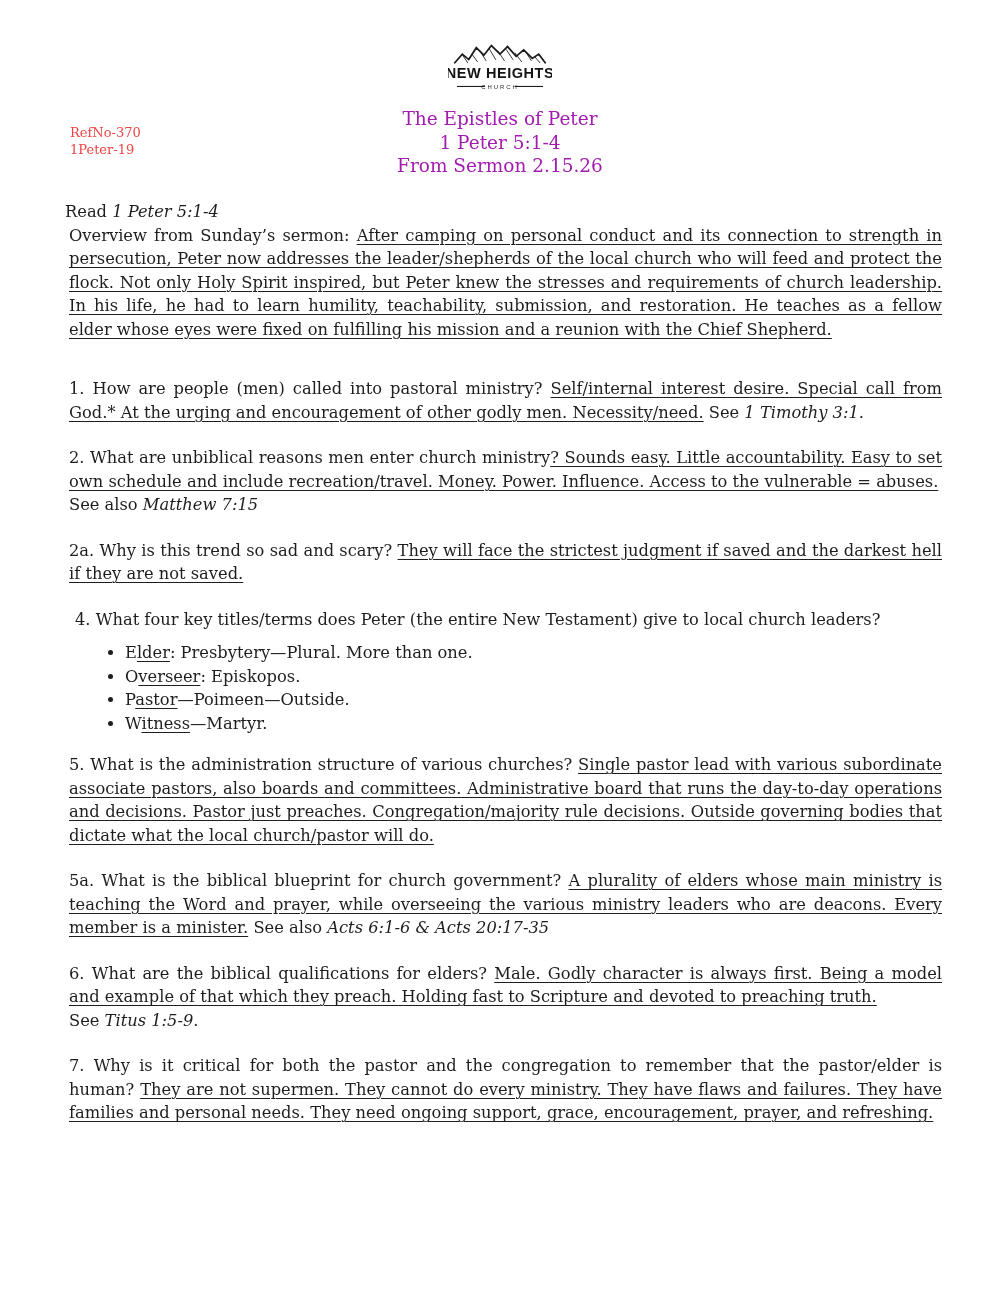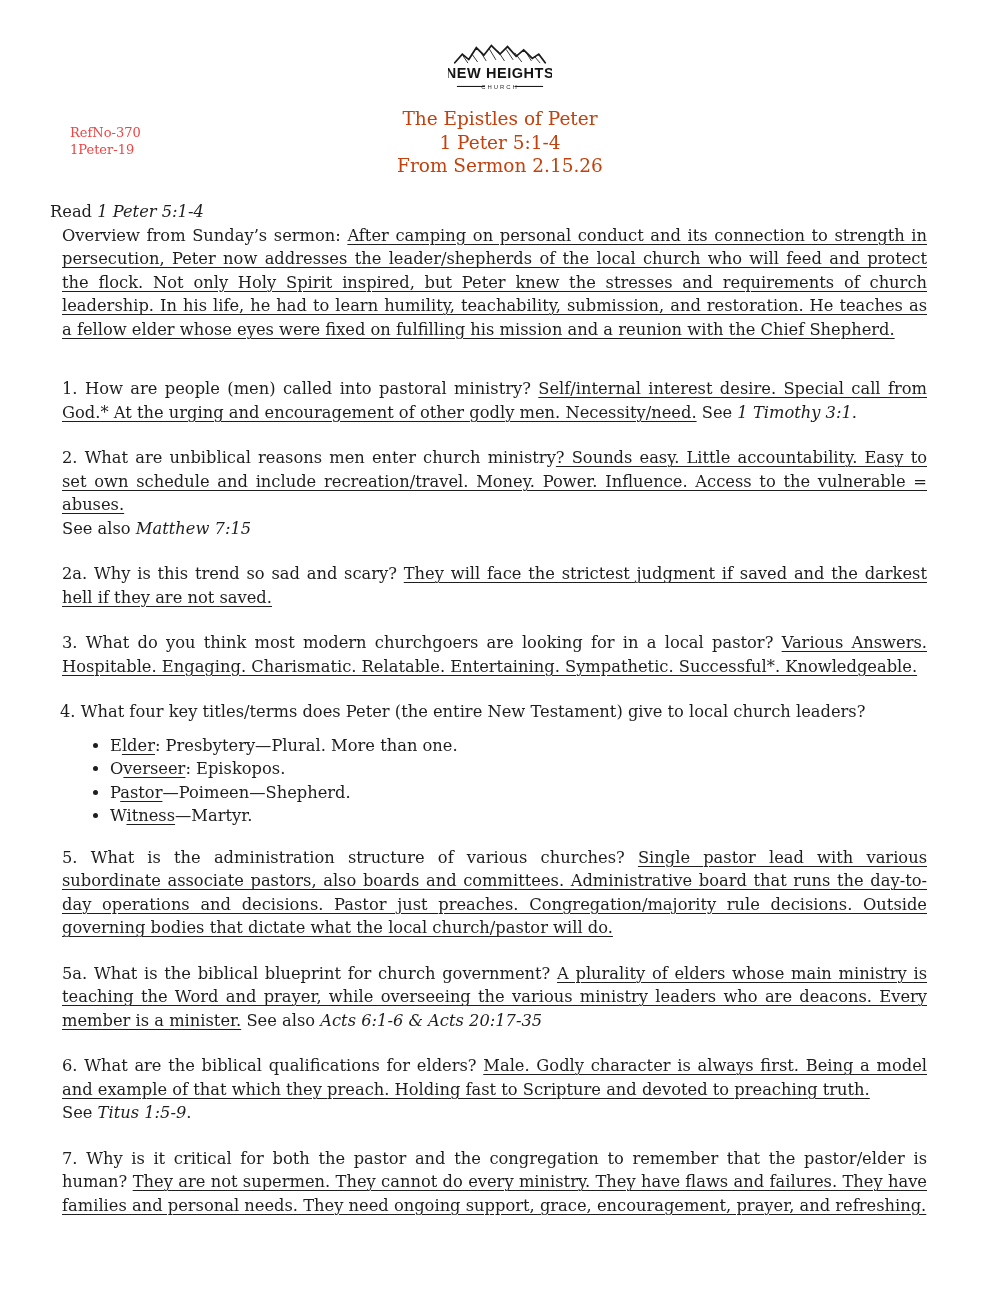--- a/index.html
+++ b/index.html
@@ -28,33 +28,33 @@
     color: #ef4444;
   }
   .title-block {
     position: absolute;
     top: 107px;
     left: 0;
     width: 100%;
     text-align: center;
     font-size: 18.5px;
     line-height: 23.5px;
-    color: #c2410c;
+    color: #a21caf;
   }
   .content {
     position: absolute;
-    left: 50px;
+    left: 65px;
     top: 200px;
     width: 877px;
     font-size: 16.3px;
     line-height: 23.5px;
     text-align: justify;
   }
   .read-line { margin: 0; }
-  .para { margin: 0 0 22px 12px; }
+  .para { margin: 0 0 22px 4px; }
   .para.overview { margin-bottom: 36px; }
   .para.last { margin-bottom: 0; }
   .u {
     text-decoration: underline;
     text-decoration-thickness: 1.4px;
     text-underline-offset: 3px;
   }
   em { font-style: italic; }
   ul.titles {
     margin: 0 0 18px 0;
@@ -100,28 +100,27 @@
     <p class="read-line"><span>Read </span><em>1 Peter 5:1-4</em></p>
 
     <p class="para overview"><span>Overview from Sunday’s sermon: </span><span class="u">After camping on personal conduct and its connection to strength in persecution, Peter now addresses the leader/shepherds of the local church who will feed and protect the flock. Not only Holy Spirit inspired, but Peter knew the stresses and requirements of church leadership. In his life, he had to learn humility, teachability, submission, and restoration. He teaches as a fellow elder whose eyes were fixed on fulfilling his mission and a reunion with the Chief Shepherd.</span></p>
 
     <p class="para"><span>1. How are people (men) called into pastoral ministry? </span><span class="u">Self/internal interest desire. Special call from God.* At the urging and encouragement of other godly men. Necessity/need.</span><span> See </span><em>1 Timothy 3:1</em><span>.</span></p>
 
     <p class="para"><span>2. What are unbiblical reasons men enter church ministry</span><span class="u">? Sounds easy. Little accountability. Easy to set own schedule and include recreation/travel. Money. Power. Influence. Access to the vulnerable = abuses.</span><br><span>See also </span><em>Matthew 7:15</em></p>
 
     <p class="para"><span>2a. Why is this trend so sad and scary? </span><span class="u">They will face the strictest judgment if saved and the darkest hell if they are not saved.</span></p>
 
-    <p class="para"><span>3. What do you think most modern churchgoers are looking for in a local pastor? </span><span class="u">Various Answers. Hospitable. Engaging. Charismatic. Relatable. Entertaining. Sympathetic. Successful*. Knowledgeable.</span></p>
 
 
     <p class="q4-intro"><span>4. What four key titles/terms does Peter (the entire New Testament) give to local church leaders?</span></p>
     <ul class="titles">
       <li><span>E</span><span class="u">lder</span><span>: Presbytery—Plural. More than one.</span></li>
       <li><span>O</span><span class="u">verseer</span><span>: Episkopos.</span></li>
-      <li><span>P</span><span class="u">astor</span><span>—Poimeen—Shepherd.</span></li>
+      <li><span>P</span><span class="u">astor</span><span>—Poimeen—Outside.</span></li>
       <li><span>W</span><span class="u">itness</span><span>—Martyr.</span></li>
     </ul>
 
     <p class="para"><span>5. What is the administration structure of various churches? </span><span class="u">Single pastor lead with various subordinate associate pastors, also boards and committees. Administrative board that runs the day-to-day operations and decisions. Pastor just preaches. Congregation/majority rule decisions. Outside governing bodies that dictate what the local church/pastor will do.</span></p>
 
     <p class="para"><span>5a. What is the biblical blueprint for church government? </span><span class="u">A plurality of elders whose main ministry is teaching the Word and prayer, while overseeing the various ministry leaders who are deacons. Every member is a minister.</span><span> See also </span><em>Acts 6:1-6 &amp; Acts 20:17-35</em></p>
 
     <p class="para"><span>6. What are the biblical qualifications for elders? </span><span class="u">Male. Godly character is always first. Being a model and example of that which they preach. Holding fast to Scripture and devoted to preaching truth.</span><br><span>See </span><em>Titus 1:5-9</em><span>.</span></p>
 
     <p class="para last"><span>7. Why is it critical for both the pastor and the congregation to remember that the pastor/elder is human? </span><span class="u">They are not supermen. They cannot do every ministry. They have flaws and failures. They have families and personal needs. They need ongoing support, grace, encouragement, prayer, and refreshing.</span></p>

